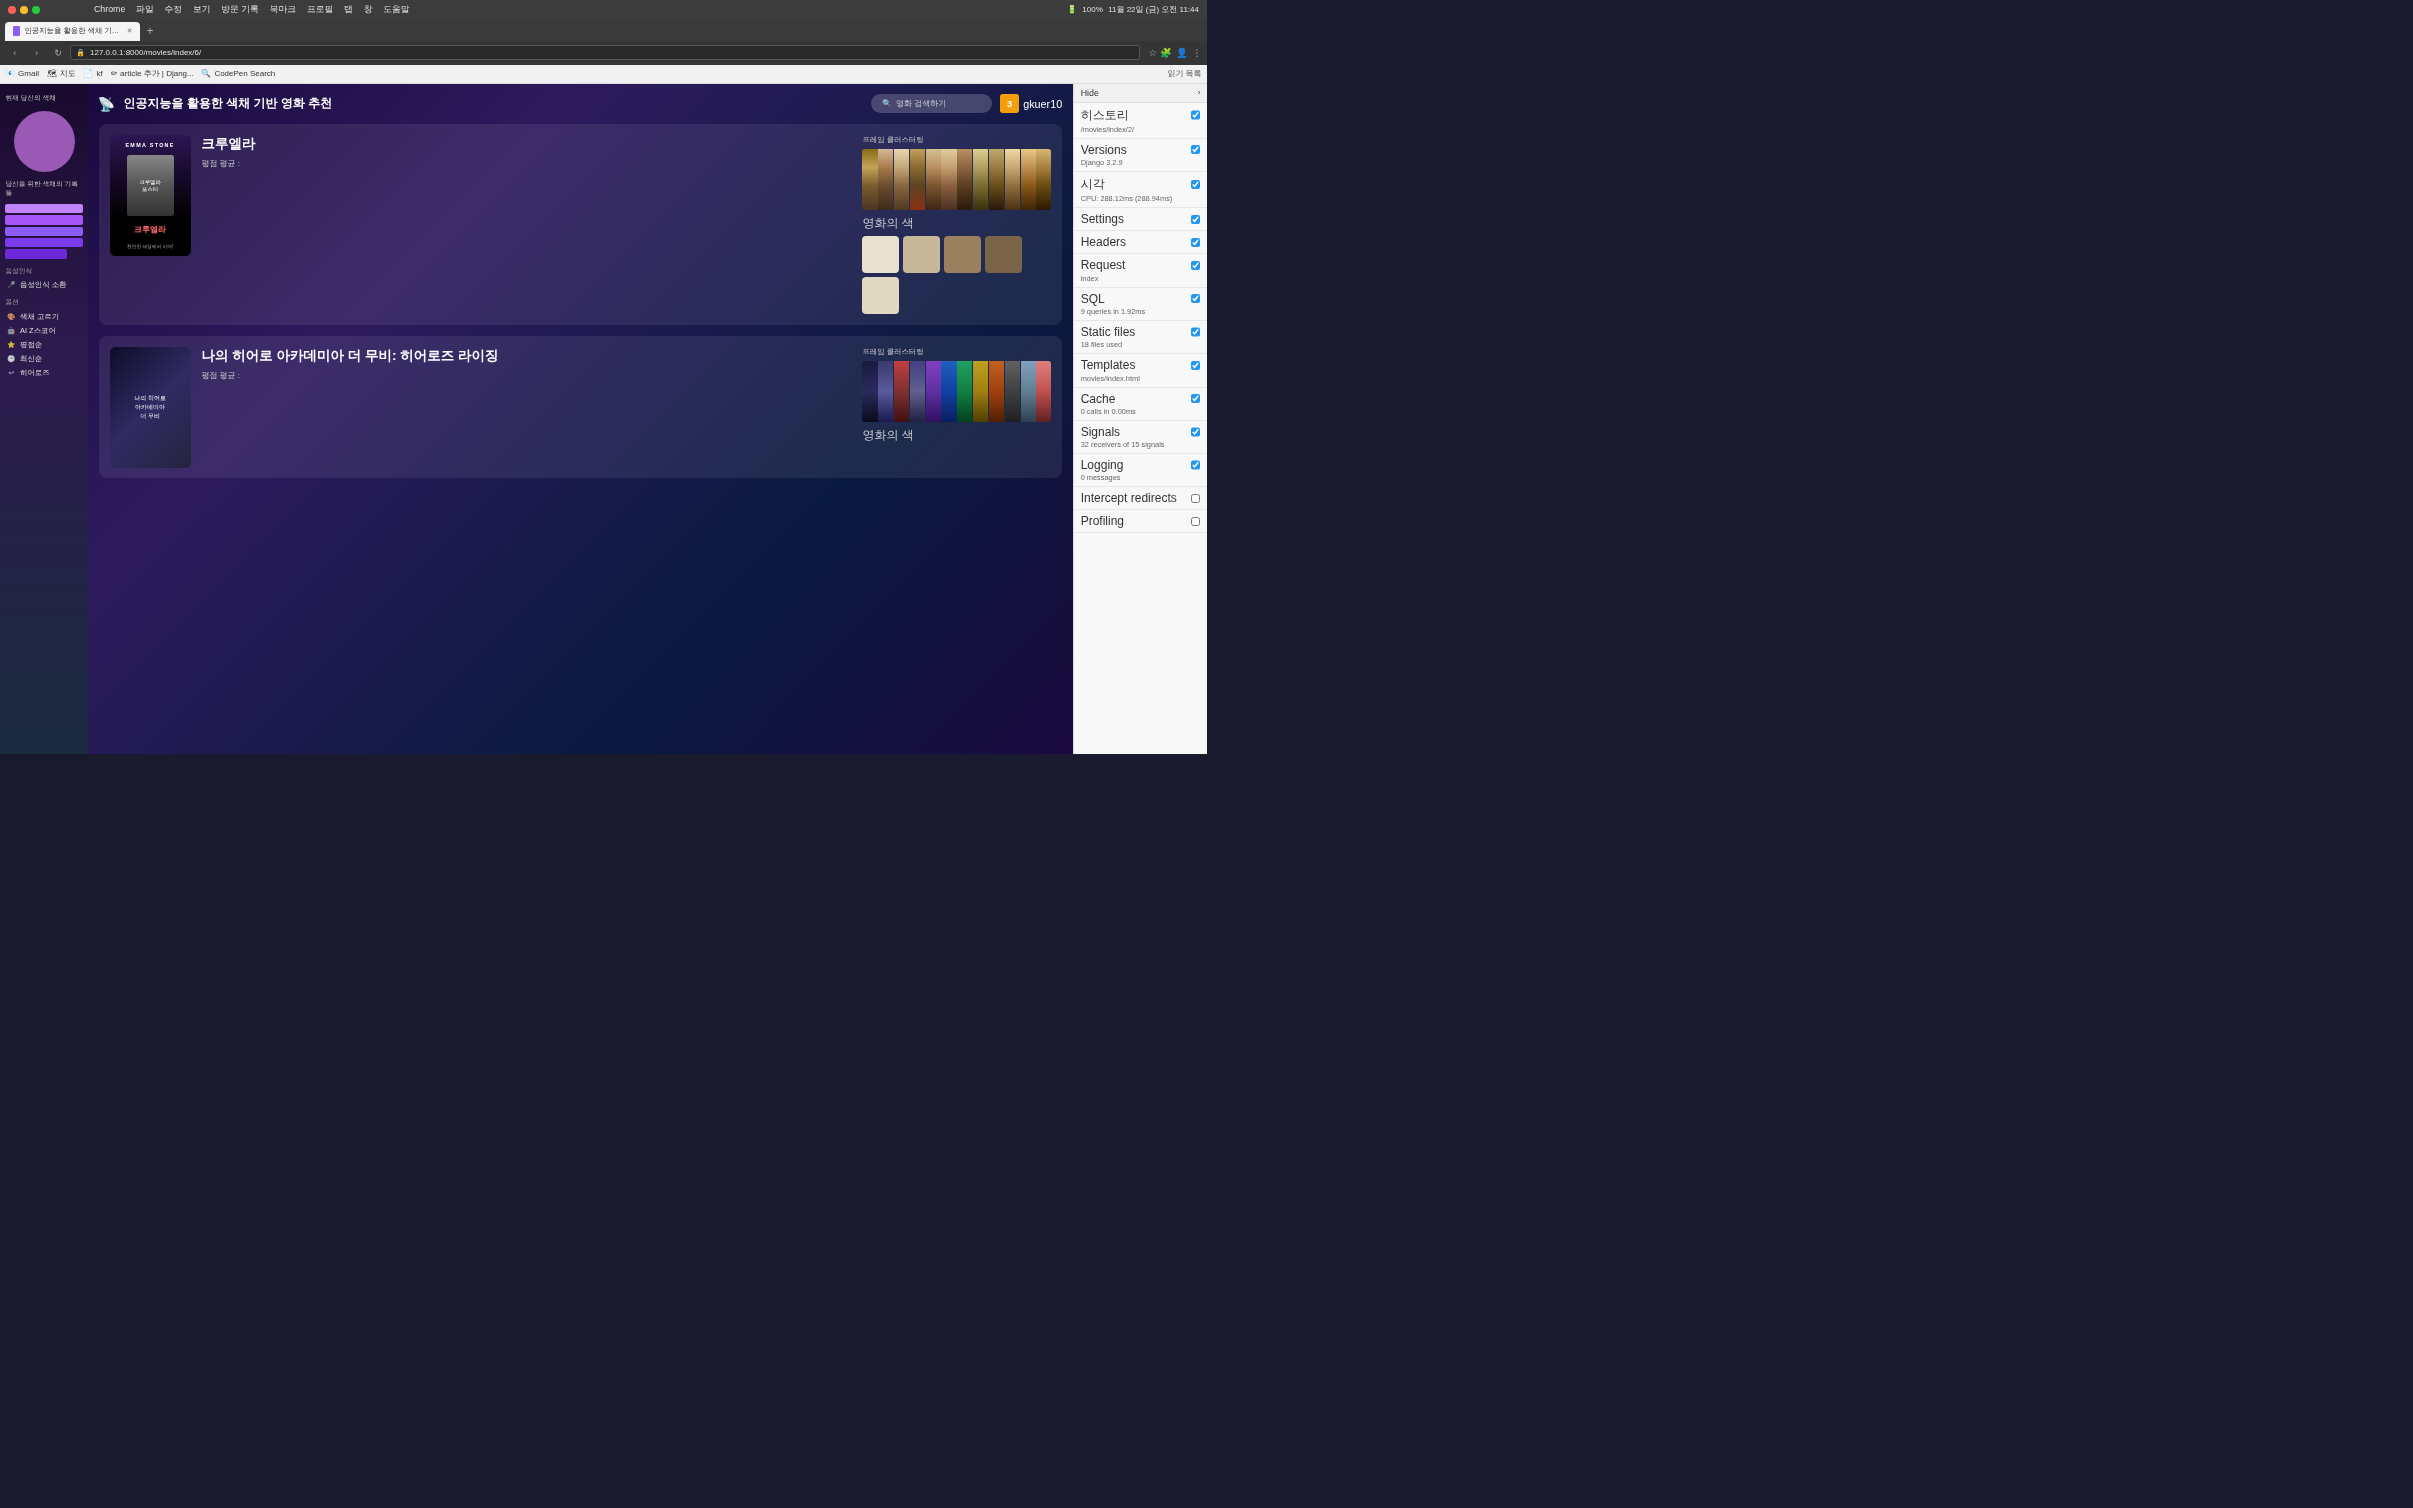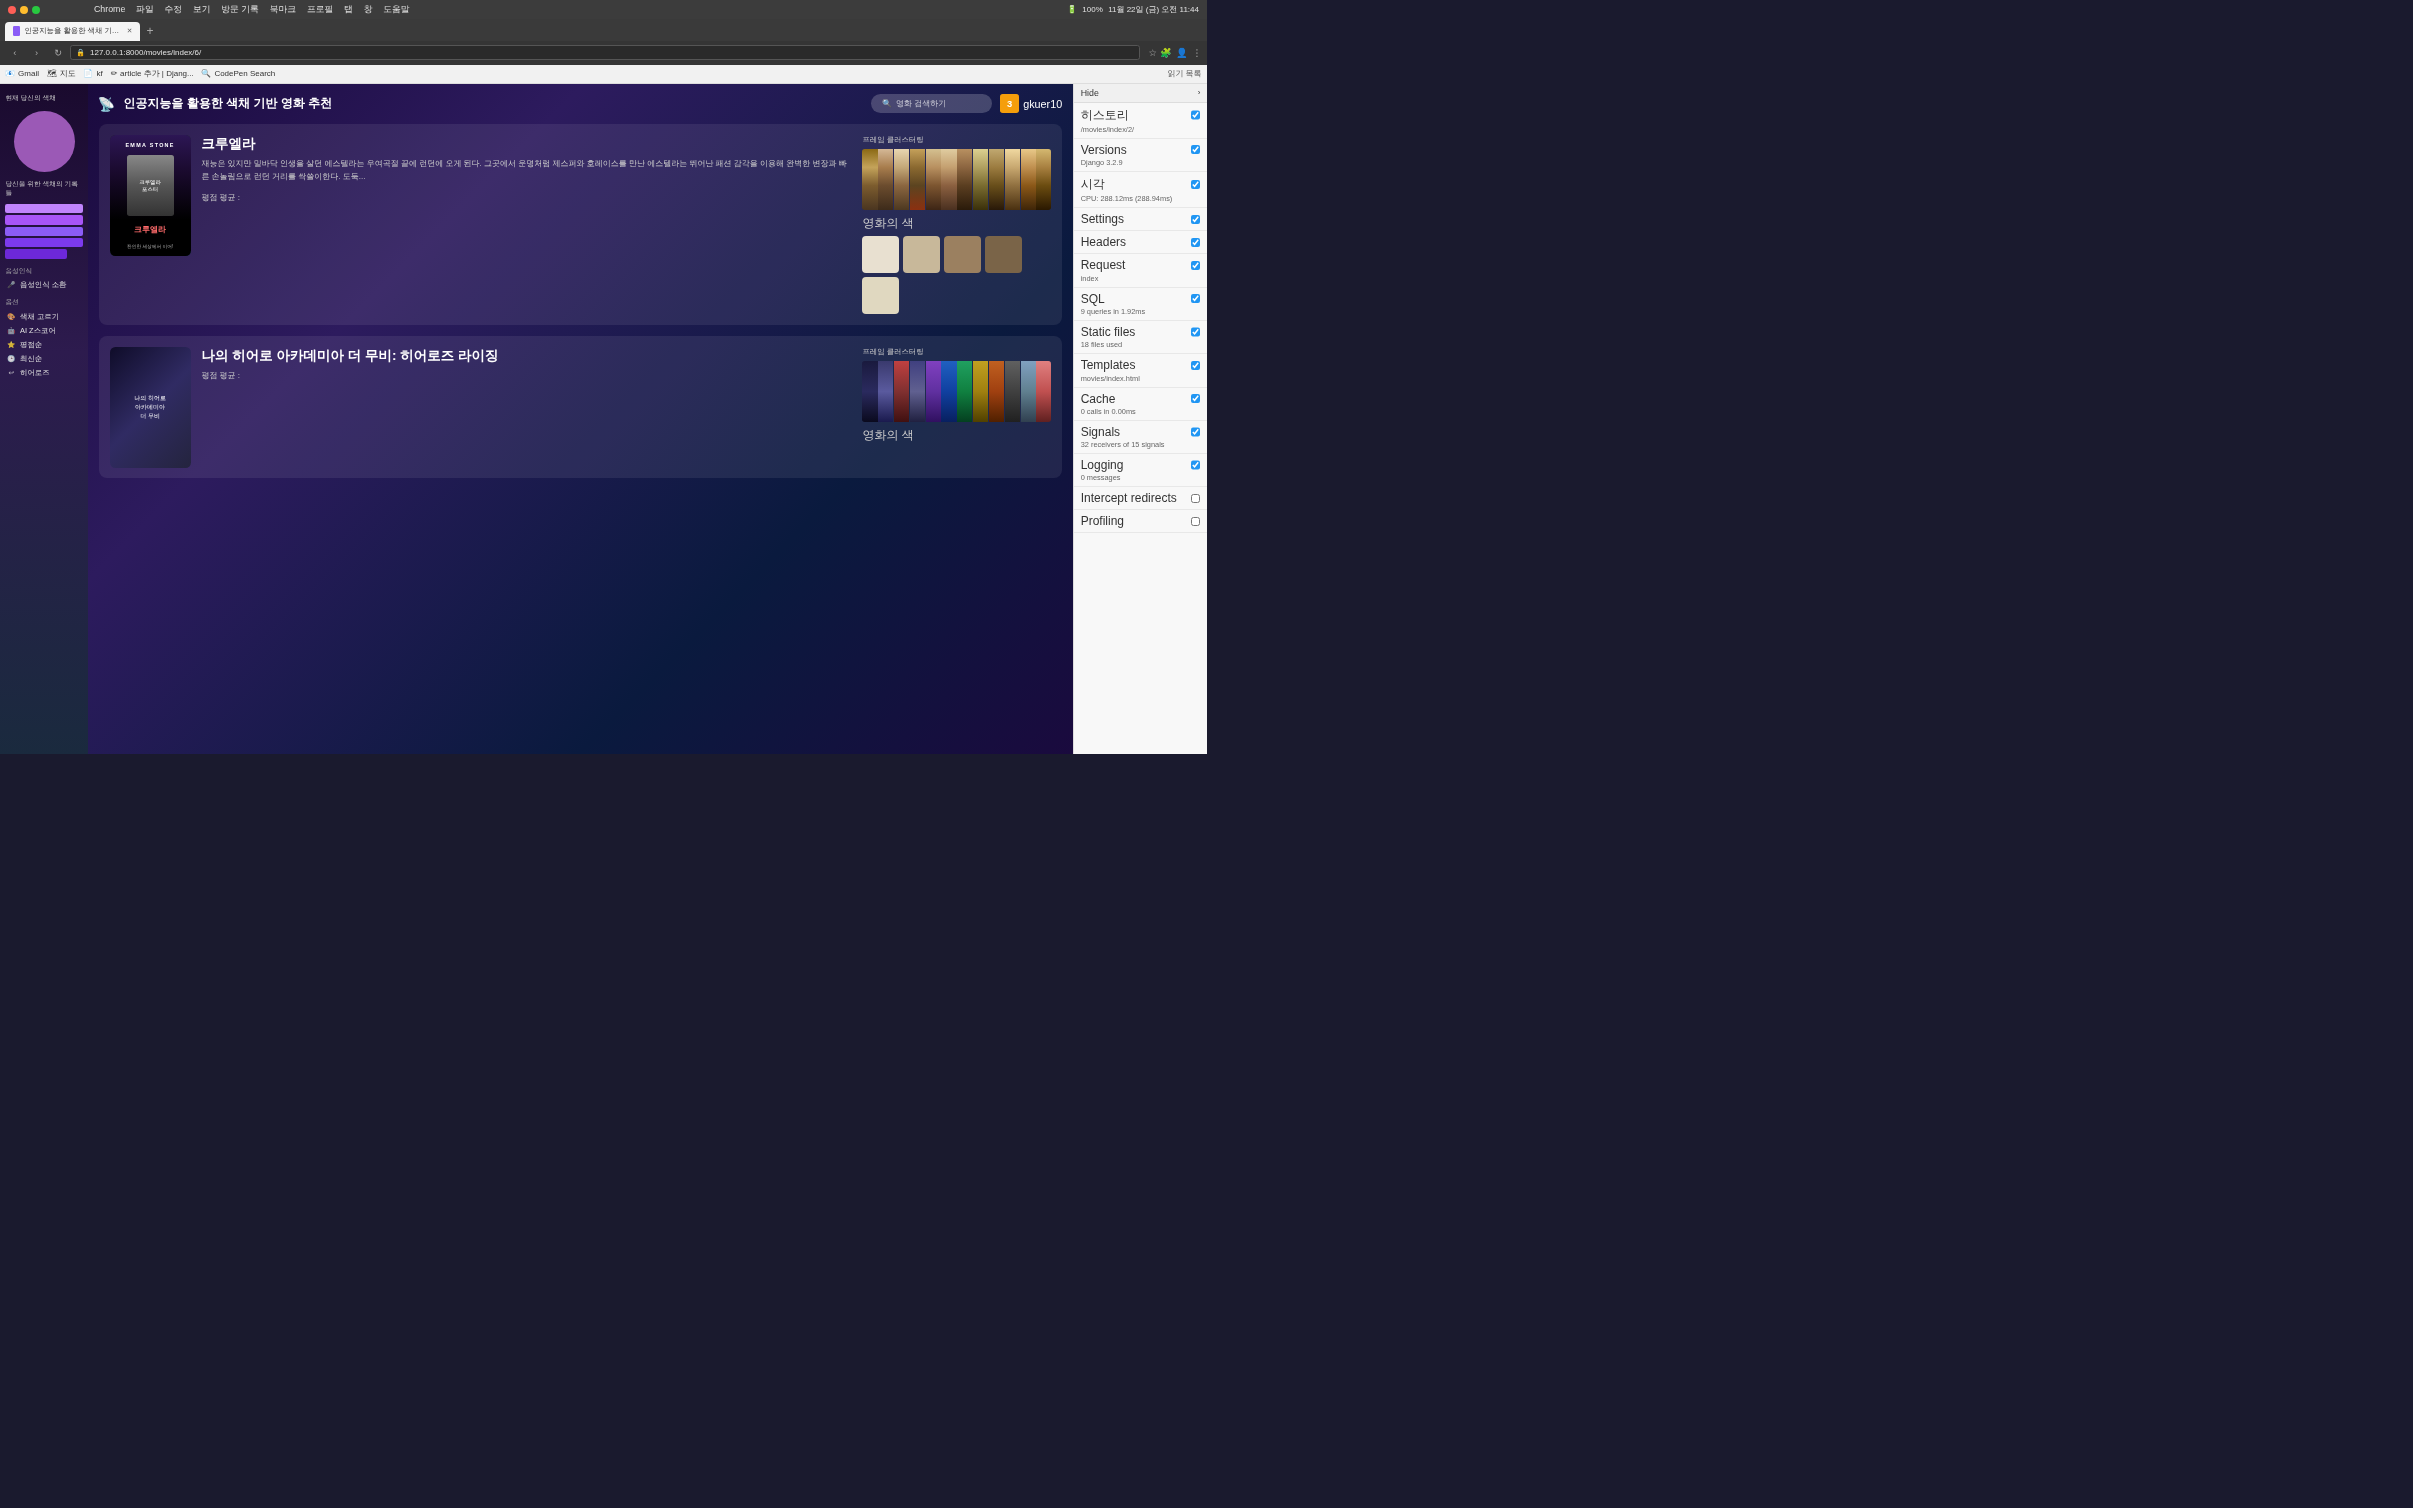--- a/index.html
+++ b/index.html
@@ -233,21 +233,20 @@
               <div style="width:47px; height:61px; background: linear-gradient(180deg, #888 0%, #555 50%, #333 100%); border-radius:2.7px; display:flex; align-items:center; justify-content:center;">
                 <span style="color:white; font-size:5.4px; text-align:center;">크루엘라<br>포스터</span>
               </div>
               <div style="color:#ff6b6b; font-size:8px; font-weight:bold; text-align:center;">크루엘라</div>
               <div style="color:#aaa; font-size:4.7px; text-align:center;">잔인한 세상에서 이어!</div>
             </div>
           </div>
         </div>
         <div class="movie-info">
           <div class="movie-title">크루엘라</div>
-          <div class="movie-desc">재능은 있지만 밑바닥 인생을 살던 에스텔라는 우여곡절 끝에 런던에 오게 된다. 그곳에서 운명처럼 제스퍼와 호레이스를 만난 에스텔라는 뛰어난 패션 감각을 이용해 완벽한 변장과 빠른 손놀림으로 런던 거리를 싹쓸이한다. 도둑...</div>
           <div class="rating-label">평점 평균 :</div>
         </div>
         <div class="cluster-section">
           <div class="cluster-label">프레임 클러스터링</div>
 
           <div style="width:100%; height:61px; border-radius:2.7px; overflow:hidden; margin-bottom:5.4px; display:flex; gap:0.7px;">
             <div style="flex:1; background: linear-gradient(180deg, #8b6914 0%, #c4a35a 30%, #7c5c2e 60%, #4a3520 100%);"></div>
             <div style="flex:1; background: linear-gradient(180deg, #d4b896 0%, #a87d4d 30%, #6b4c2e 60%, #3d2b1a 100%);"></div>
             <div style="flex:1; background: linear-gradient(180deg, #e8d5b0 0%, #c4a878 30%, #8b6640 60%, #4d3820 100%);"></div>
             <div style="flex:1; background: linear-gradient(180deg, #c4a05a 0%, #8b6930 30%, #5c4420 60%, #8b3010 100%);"></div>

